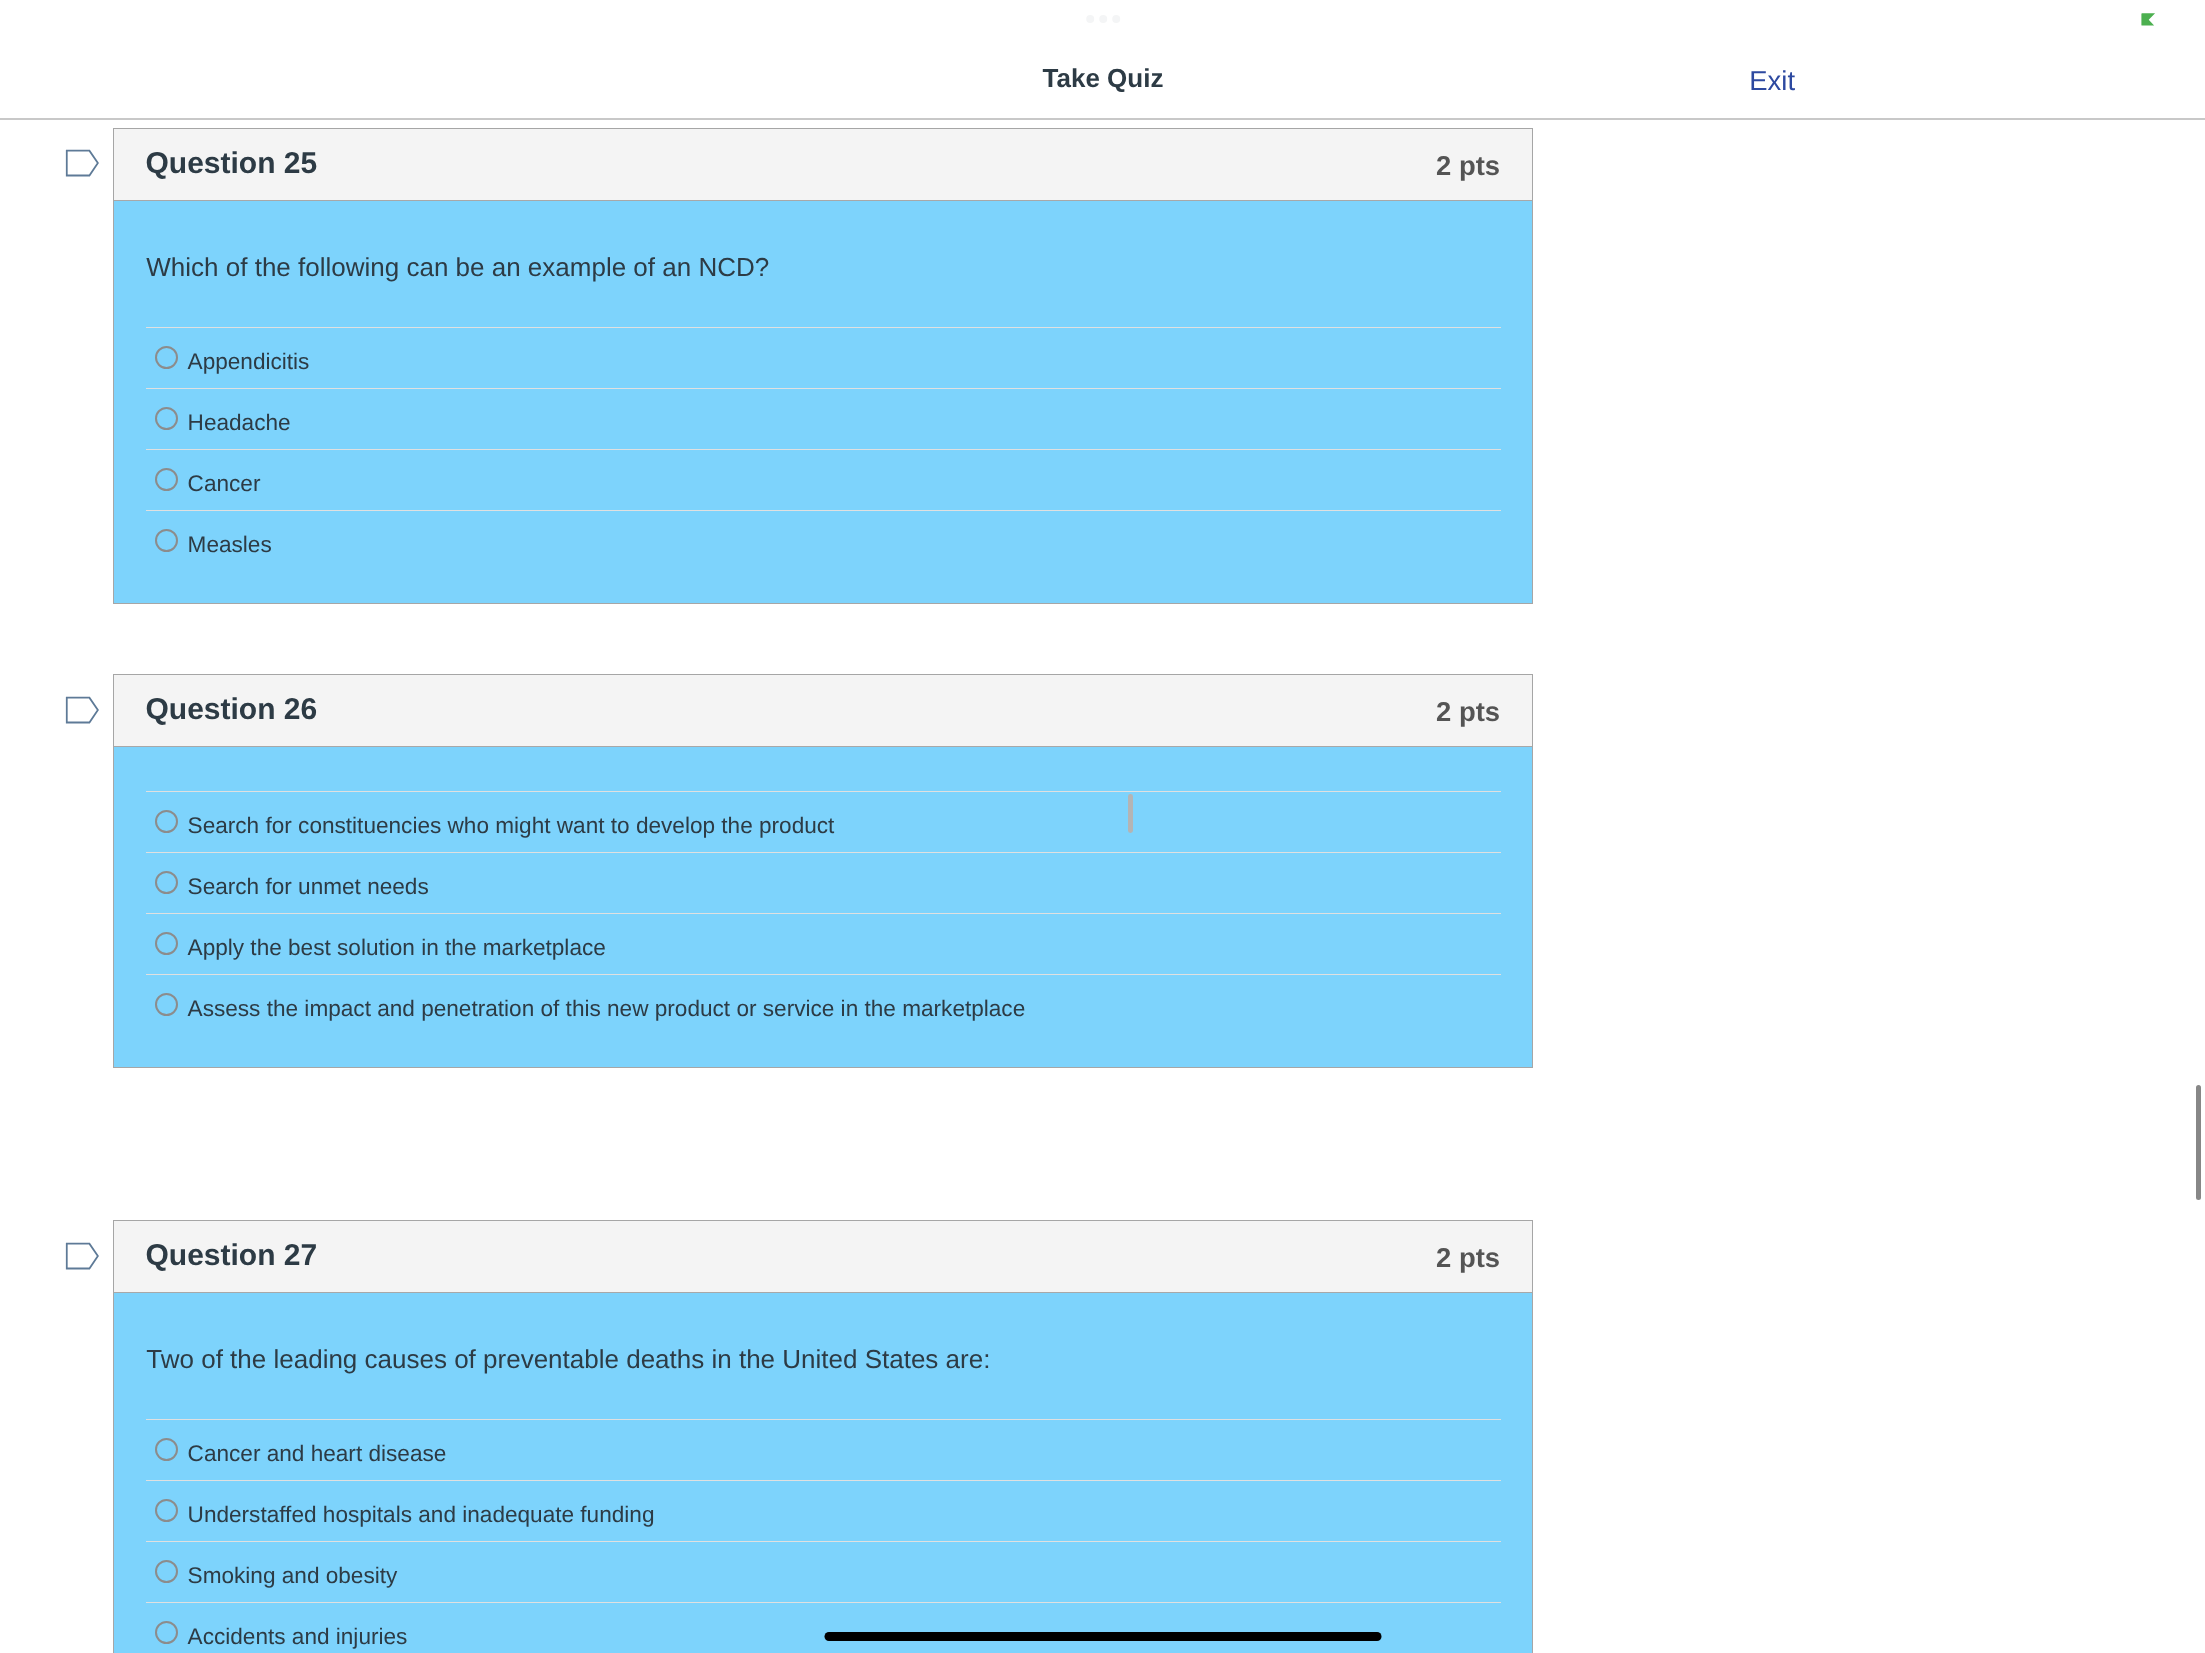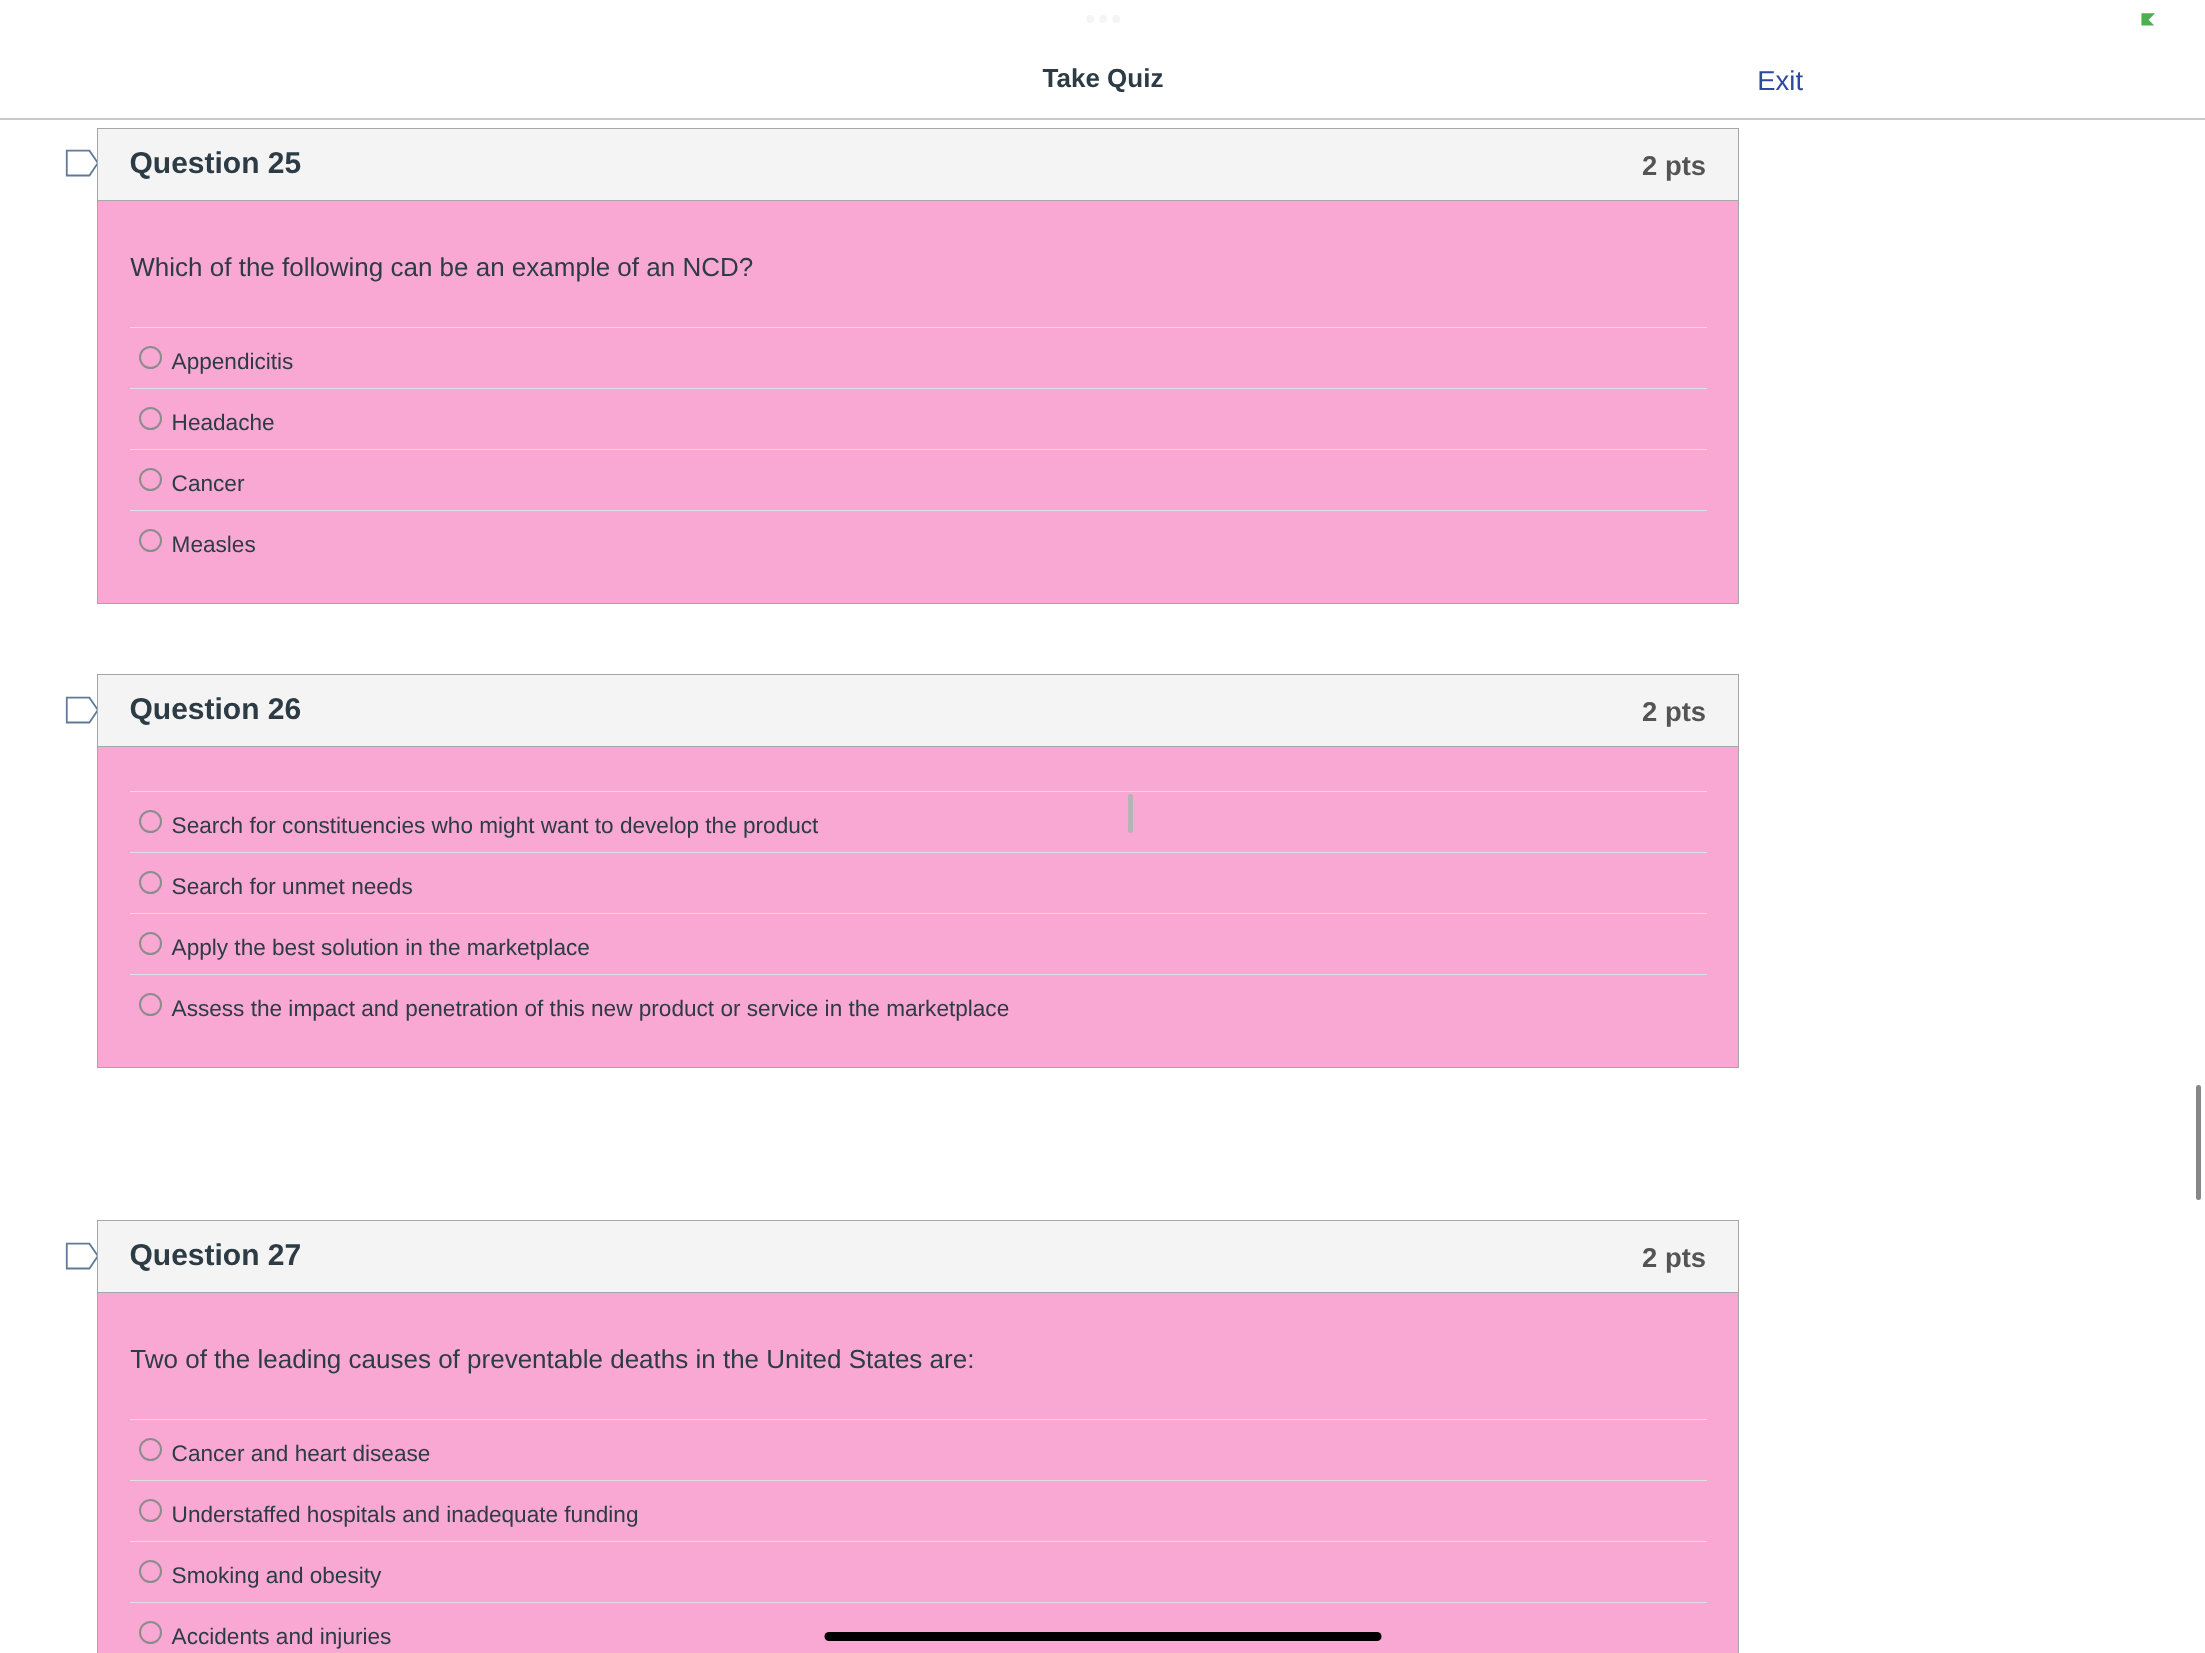--- a/index.html
+++ b/index.html
@@ -16,27 +16,27 @@
   .header { position:absolute; left:0; top:0; width:1836px; height:118px; background:#fff; }
   .header-rule { position:absolute; left:0; top:118px; width:2205px; height:1.6px; background:#c8c8c8; }
 
   .status-dots { position:absolute; left:1103px; top:15.3px; transform:translateX(-50%);
     display:flex; gap:4.8px; }
   .status-dots i { width:8px; height:8px; border-radius:50%; background:#f4f5f6; display:block; }
 
   .title { position:absolute; left:1103px; top:63px; transform:translateX(-50%);
     font-size:26px; font-weight:700; color:#2d3b45; white-space:nowrap; line-height:31px; }
 
-  .exit { position:absolute; right:33px; top:65px; font-size:27.4px; color:#2d49a0;
+  .exit { position:absolute; right:41px; top:65px; font-size:27.4px; color:#2d49a0;
     line-height:31px; white-space:nowrap; cursor:pointer; }
 
   .green-mark { position:absolute; left:2141px; top:13px; width:14.5px; height:13px; }
 
   
-  .qbox { position:absolute; left:97px; width:1642px; border:1.6px solid #a6a6a6; background:#f9a8d4; }
+  .qbox { position:absolute; left:113px; width:1420px; border:1.6px solid #a6a6a6; background:#7dd3fc; }
 
   .qhead { height:72px; background:#f4f4f4; border-bottom:1.6px solid #a8a8a8; position:relative; }
   .qname { position:absolute; left:31.5px; top:50%;
     transform:translateY(-50%) translateY(-0.8px);
     font-size:30px; font-weight:700; color:#2d3b45; line-height:34px; white-space:nowrap; }
   .qpts { position:absolute; right:32px; top:50%;
     transform:translateY(-50%) translateY(0.8px);
     font-size:27.4px; font-weight:700; color:#545454; line-height:31px; white-space:nowrap; }
 
   .qbody { padding:0 31.5px; }

